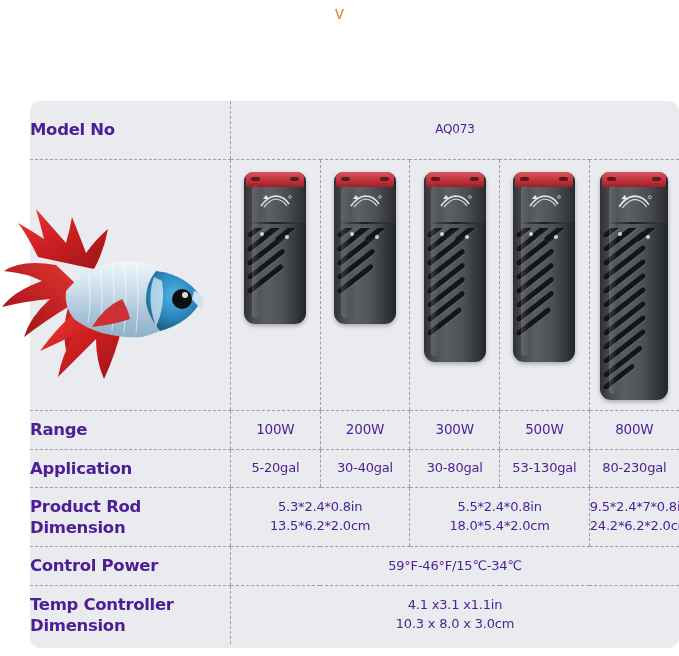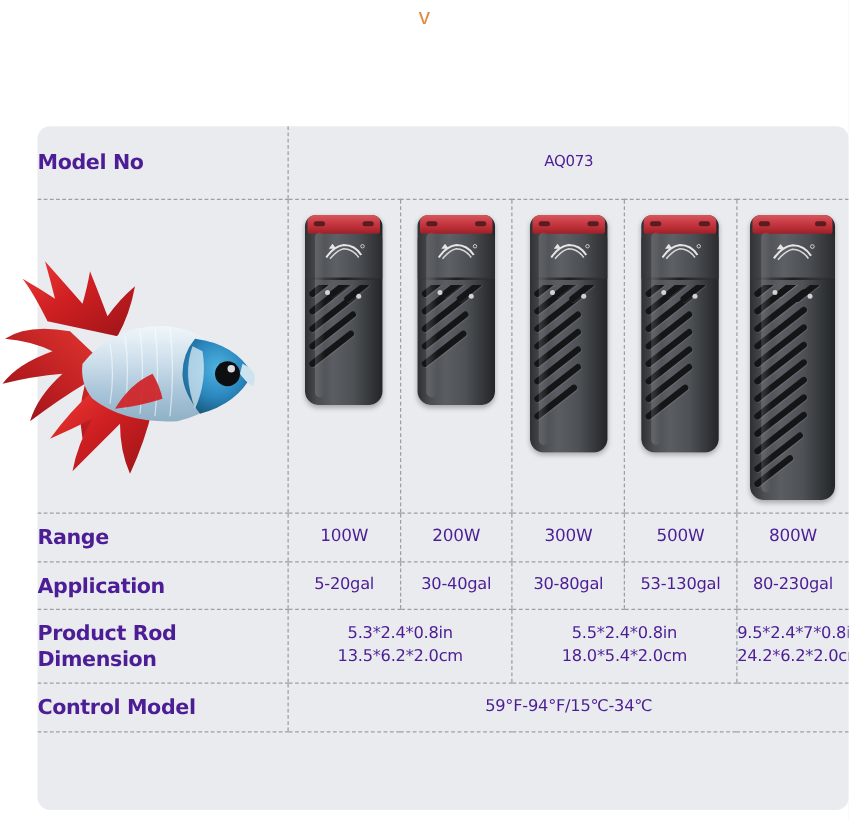--- a/index.html
+++ b/index.html
@@ -367,24 +367,34 @@
         <div>5.5*2.4*0.8in</div>
         <div>18.0*5.4*2.0cm</div>
       </td>
       <td class="val rowline vline">
         <div>9.5*2.4*7*0.8in</div>
         <div>24.2*6.2*2.0cm</div>
       </td>
     </tr>
 
     <tr class="r-ctrl">
-      <td class="lbl rowline">Control Model</td>
-      <td class="val rowline vline" colspan="5">59°F-94°F/15℃-34℃</td>
-    </tr>
-
+      <td class="lbl rowline">Control Power</td>
+      <td class="val rowline vline" colspan="5">59°F-46°F/15℃-34℃</td>
+    </tr>
+
+    <tr class="r-temp">
+      <td class="lbl">
+        <span>Temp Controller</span><br>
+        <span>Dimension</span>
+      </td>
+      <td class="val vline" colspan="5">
+        <div>4.1 x3.1 x1.1in</div>
+        <div>10.3 x 8.0 x 3.0cm</div>
+      </td>
+    </tr>
 
   </tbody>
     </table>
 </div>
 
 <svg class="fish" viewBox="0 0 216 200">
   <defs>
     <linearGradient id="finRed" x1="0" y1="0" x2="1" y2="1">
       <stop offset="0%" stop-color="#ef3b36"></stop>
       <stop offset="45%" stop-color="#cf1f22"></stop>

